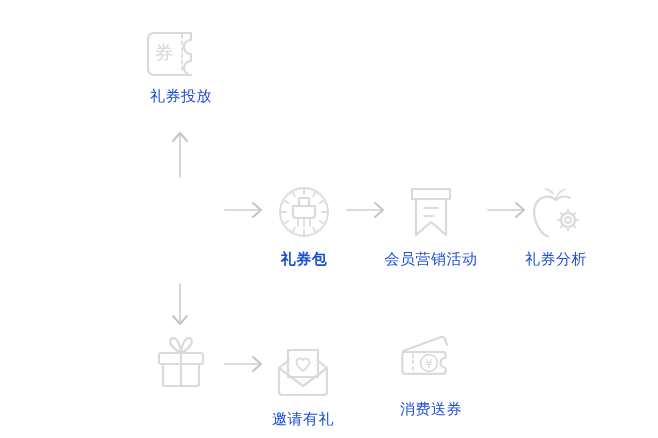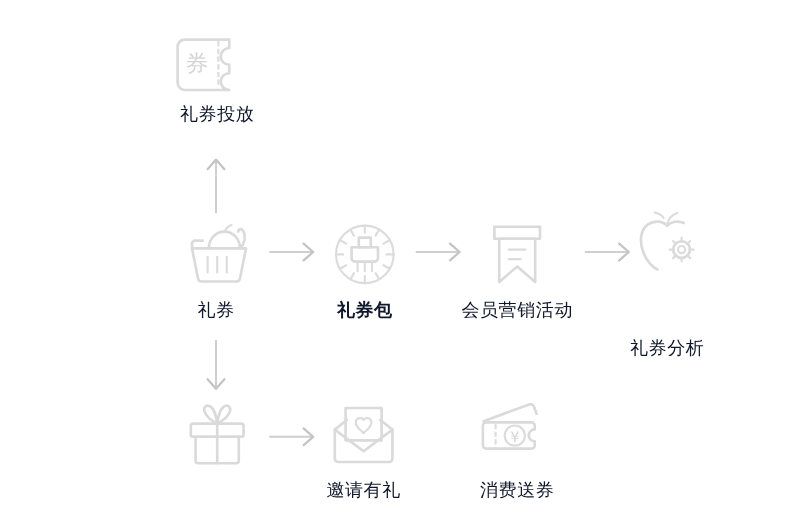--- a/index.html
+++ b/index.html
@@ -28,21 +28,21 @@
     justify-content: flex-start;
   }
   .node-icon {
     display: block;
     line-height: 0;
   }
   .node-label {
     margin-top: 9px;
     font-size: 15px;
     line-height: 20px;
-    color: #0f172a;
+    color: #1d4ed8;
     white-space: nowrap;
     letter-spacing: 0.5px;
     text-align: center;
   }
   .connector {
     position: absolute;
     line-height: 0;
   }
   .icon-stroke {
     fill: none;
@@ -100,33 +100,20 @@
     <div class="node-label">礼券投放</div>
   </div>
 
   <div class="connector" style="left:168px; top:128px;">
     <svg width="24" height="50" viewBox="0 0 24 50">
       <path class="arrow-line" d="M12 49 V6"></path>
       <path class="arrow-head" d="M5 13 L12 5 L19 13"></path>
     </svg>
   </div>
 
-  <div class="node" style="left:141px; top:184px; width:78px;">
-    <div class="node-icon">
-      <svg width="66" height="56" viewBox="0 0 66 56">
-        <path class="icon-stroke" d="M13 23 H58 L53 48 a3 3 0 0 1 -3 2.6 H21 a3 3 0 0 1 -3 -2.6 Z"></path>
-        <path class="icon-stroke-thin" d="M26 30 V43 M34 30 V43 M42 30 V43"></path>
-        <path class="icon-stroke" d="M27 23 c0 -8 6 -14 13 -14 c7 0 13 6 13 14"></path>
-        <path class="icon-stroke-thin" d="M40 9 c1.5 -3 3.5 -5 6 -5.5"></path>
-        <path class="icon-stroke" d="M53 23 c4 -4 5 -10 3 -14 c-1.5 -3 -4 -2.5 -4.5 0"></path>
-        <path class="icon-stroke" d="M13 23 v-4 a2.5 2.5 0 0 1 2.5 -2.5 H22"></path>
-      </svg>
-    </div>
-    <div class="node-label">礼券</div>
-  </div>
 
   <div class="connector" style="left:224px; top:198px;">
     <svg width="42" height="24" viewBox="0 0 42 24">
       <path class="arrow-line" d="M1 12 H36"></path>
       <path class="arrow-head" d="M29 5 L37 12 L29 19"></path>
     </svg>
   </div>
 
   <div class="node" style="left:265px; top:184px; width:78px;font-weight:bold;">
     <div class="node-icon">
@@ -172,21 +159,21 @@
     <div class="node-label">会员营销活动</div>
   </div>
 
   <div class="connector" style="left:487px; top:198px;">
     <svg width="42" height="24" viewBox="0 0 42 24">
       <path class="arrow-line" d="M1 12 H36"></path>
       <path class="arrow-head" d="M29 5 L37 12 L29 19"></path>
     </svg>
   </div>
 
-  <div class="node" style="left:512px; top:172px; width:88px;gap:44px;">
+  <div class="node" style="left:512px; top:184px; width:88px;">
     <div class="node-icon">
       <svg width="64" height="56" viewBox="0 0 64 56">
         <path class="icon-stroke" d="M32 16 c-4 -4 -11 -4.5 -16 -1 c-6 4.2 -7.5 13.5 -4 23 c2.6 7 7.5 13 12 14.5"></path>
         <path class="icon-stroke" d="M32 16 c3.5 -3.5 9 -4.3 13.8 -2.2"></path>
         <path class="icon-stroke-thin" d="M32 16 c0.5 -5 3.8 -9 8.5 -10.5"></path>
         <path class="icon-stroke-thin" d="M29 9.5 c-2 -2.5 -4.6 -4 -7.5 -4.3"></path>
         <circle class="icon-stroke" cx="44" cy="36" r="7"></circle>
         <circle class="icon-stroke-thin" cx="44" cy="36" r="3"></circle>
         <g class="icon-stroke-thin">
           <path d="M44 26 v3.5 M44 42.5 v3.5 M34 36 h3.5 M50.5 36 h3.5"></path>
@@ -216,21 +203,21 @@
     </div>
   </div>
 
   <div class="connector" style="left:224px; top:352px;">
     <svg width="42" height="24" viewBox="0 0 42 24">
       <path class="arrow-line" d="M1 12 H36"></path>
       <path class="arrow-head" d="M29 5 L37 12 L29 19"></path>
     </svg>
   </div>
 
-  <div class="node" style="left:263px; top:334px; width:80px;align-items:center;">
+  <div class="node" style="left:263px; top:344px; width:80px;align-items:center;">
     <div class="node-icon">
       <svg width="62" height="56" viewBox="0 0 62 56">
         <path class="icon-stroke" d="M16 6 H46 V33 H16 Z"></path>
         <path class="icon-stroke" d="M17 16 L7 24 V48 a3 3 0 0 0 3 3 H52 a3 3 0 0 0 3 -3 V24 L45 16"></path>
         <path class="icon-stroke" d="M7 24 L31 42 L55 24"></path>
         <path class="icon-stroke-thin" d="M31 27 c-3 -3.2 -6.5 -5.2 -6.5 -9 a3.6 3.6 0 0 1 6.5 -2.1 a3.6 3.6 0 0 1 6.5 2.1 c0 3.8 -3.5 5.8 -6.5 9 Z"></path>
       </svg>
     </div>
     <div class="node-label">邀请有礼</div>
   </div>

